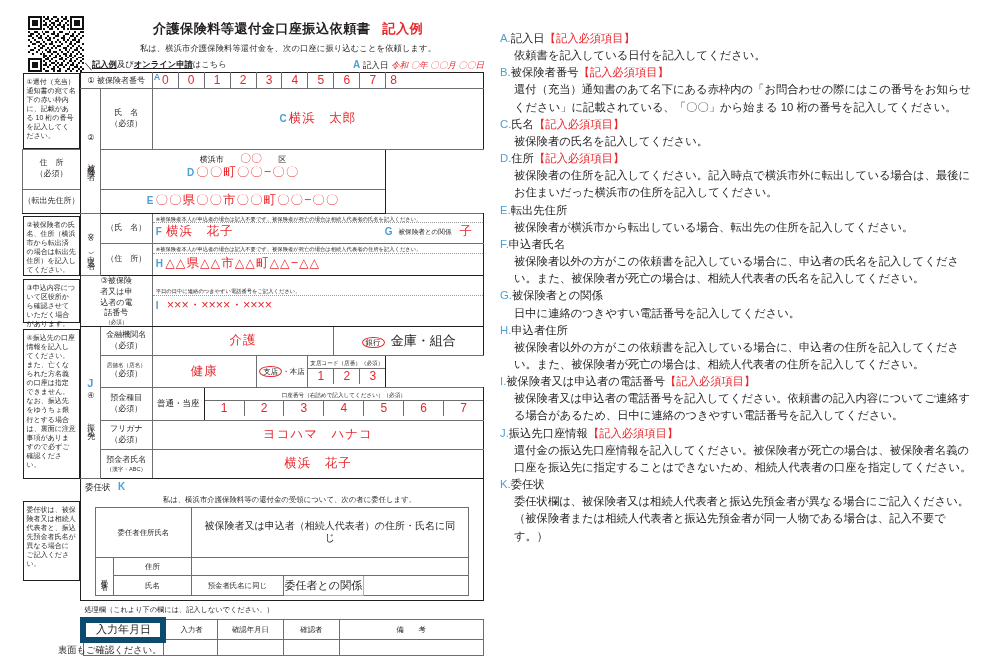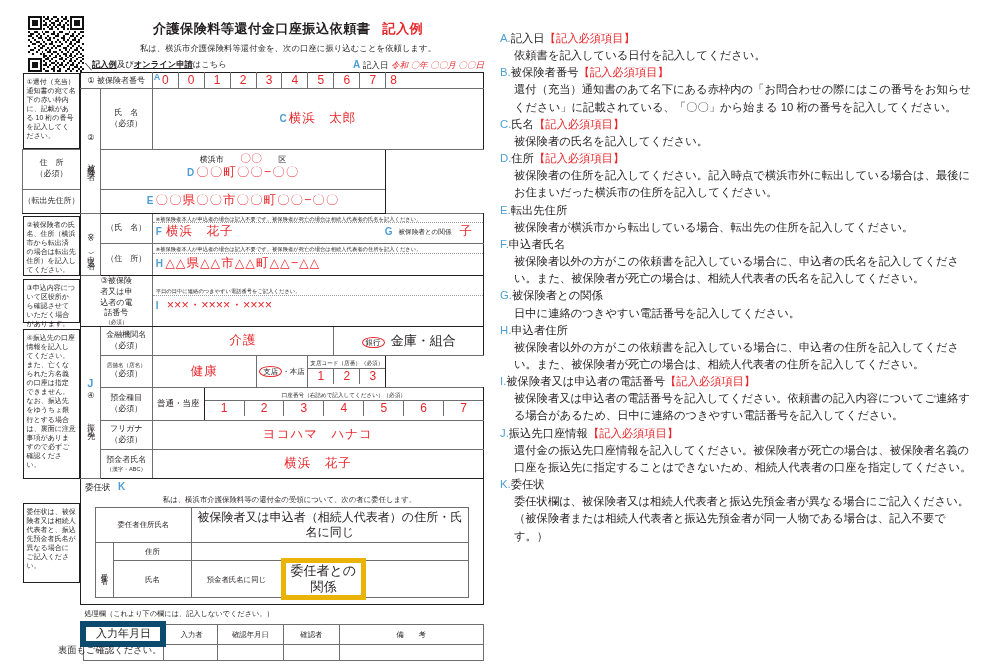--- a/index.html
+++ b/index.html
@@ -538,33 +538,33 @@
         <td colspan="12" class="thick-l thick-r thick-t thick-b" style="padding:0">
           <div style="text-align:left;padding:2px 0 0 4px;font-size:8.6px">
             <span>委任状</span>
             <span class="mk" style="margin-left:5px">K</span>
           </div>
           <div style="text-align:center;padding:1px 0 3px 15px;font-size:7.4px">私は、横浜市介護保険料等の還付金の受領について、次の者に委任します。</div>
           <table style="border-collapse:collapse;width:93%;margin:0 auto 4px 14px">
             <tbody>
                   <tr>
               <td colspan="2" style="border:1px solid #6d6e71;width:96px;font-size:7.4px;padding:2px">委任者住所氏名</td>
-              <td colspan="3" style="border:1px solid #6d6e71;font-size:12px;padding:2px">被保険者又は申込者（相続人代表者）の住所・氏名に同じ</td>
+              <td colspan="3" style="border:1px solid #6d6e71;font-size:10px;padding:12px">被保険者又は申込者（相続人代表者）の住所・氏名に同じ</td>
             </tr>
             <tr style="height:18px">
               <td rowspan="2" style="border:1px solid #6d6e71;width:18px;font-size:7.4px">
                 <div class="vlabel" style="letter-spacing:2px;font-size:7.4px">受任者</div>
               </td>
               <td style="border:1px solid #6d6e71;width:78px;font-size:7.4px">住所</td>
               <td colspan="3" style="border:1px solid #6d6e71"></td>
             </tr>
             <tr style="height:20px">
               <td style="border:1px solid #6d6e71;font-size:7.4px">氏名</td>
               <td style="border:1px solid #6d6e71;font-size:7.4px;width:92px">預金者氏名に同じ</td>
-              <td style="border:5px solid #eab308;font-size:13px;width:80px">委任者との関係</td>
+              <td style="border:1px solid #eab308;font-size:11px;width:80px">委任者との関係</td>
               <td style="border:1px solid #6d6e71"></td>
             </tr>
           </tbody>
               </table>
         </td>
       </tr>
 
       <tr>
         <td class="notecell"></td>
         <td colspan="12" style="border:none;padding:0">

